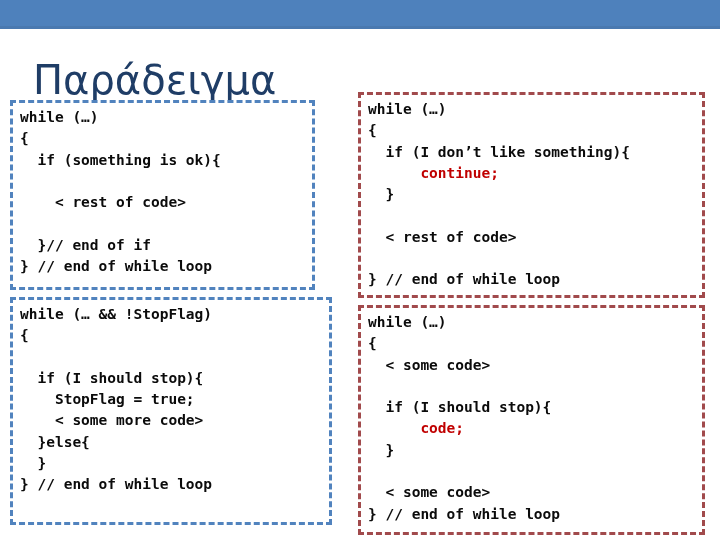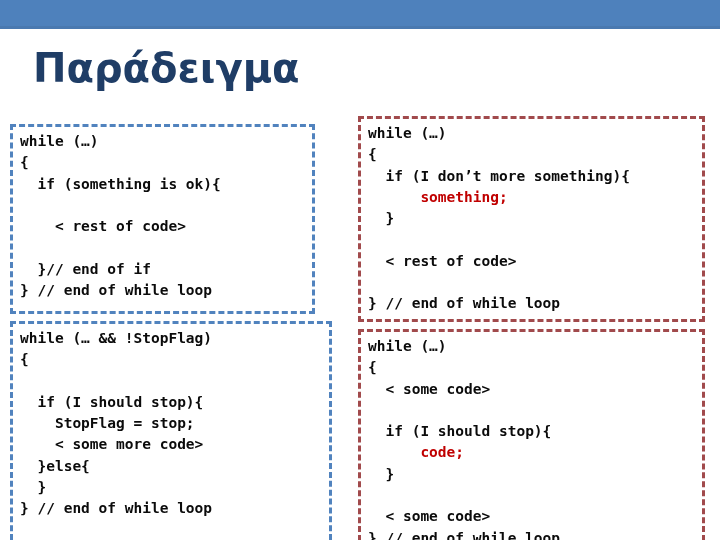--- a/index.html
+++ b/index.html
@@ -31,35 +31,34 @@
   .header-bar-shade {
     position: absolute;
     left: 0; top: 26px;
     width: 720px;
     height: 3px;
     background: #4A79B0;
   }
   .slide-title {
     position: absolute;
     left: 33px;
-    top: 46px;
+    top: 58px;
     font-family: "DejaVu Sans", sans-serif;
     font-size: 40px;
     line-height: 44px;
-    font-weight: 700;
+    font-weight: 400;
     color: #1F3D66;
     letter-spacing: 0px;
     white-space: nowrap;
   }
 
   .code-box {
     position: absolute;
     box-sizing: border-box;
     background: transparent;
-    margin-top: 24px;
   }
   .code-box.blue {
     border: 3px dashed #5183BE;
   }
   .code-box.red {
     border: 3px dashed #A14A4C;
   }
 
   .code-lines {
     position: absolute;
@@ -118,37 +117,37 @@
         <div class="code-line">&nbsp;</div>
         <div class="code-line">  }// end of if</div>
         <div class="code-line">} // end of while loop</div>
       </div>
   </div>
 
   <div class="code-box red" id="box-tr">
     <div class="code-lines">
         <div class="code-line">while (…)</div>
         <div class="code-line">{</div>
-        <div class="code-line">  if (I don’t more something){</div>
-        <div class="code-line">      <span class="kw-red">something</span><span class="punct-red">;</span></div>
+        <div class="code-line">  if (I don’t like something){</div>
+        <div class="code-line">      <span class="kw-red">continue</span><span class="punct-red">;</span></div>
         <div class="code-line">  }</div>
         <div class="code-line">&nbsp;</div>
         <div class="code-line">  &lt; rest of code&gt;</div>
         <div class="code-line">&nbsp;</div>
         <div class="code-line">} // end of while loop</div>
       </div>
   </div>
 
   <div class="code-box blue" id="box-bl">
     <div class="code-lines">
         <div class="code-line">while (… &amp;&amp; !StopFlag)</div>
         <div class="code-line">{</div>
         <div class="code-line">&nbsp;</div>
         <div class="code-line">  if (I should stop){</div>
-        <div class="code-line">    StopFlag = stop;</div>
+        <div class="code-line">    StopFlag = true;</div>
         <div class="code-line">    &lt; some more code&gt;</div>
         <div class="code-line">  }else{</div>
         <div class="code-line">  }</div>
         <div class="code-line">} // end of while loop</div>
       </div>
   </div>
 
   <div class="code-box red" id="box-br">
     <div class="code-lines">
         <div class="code-line">while (…)</div>

